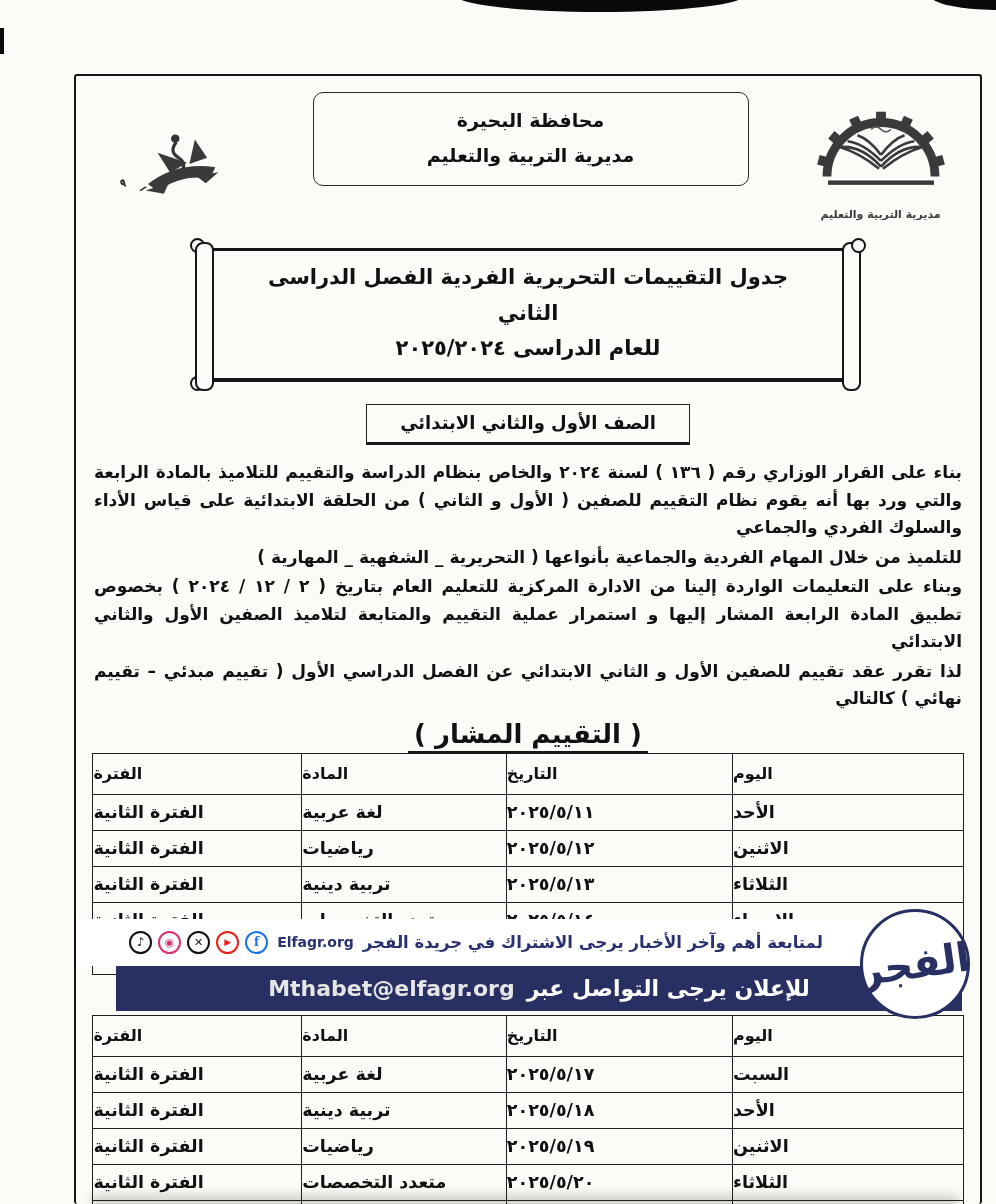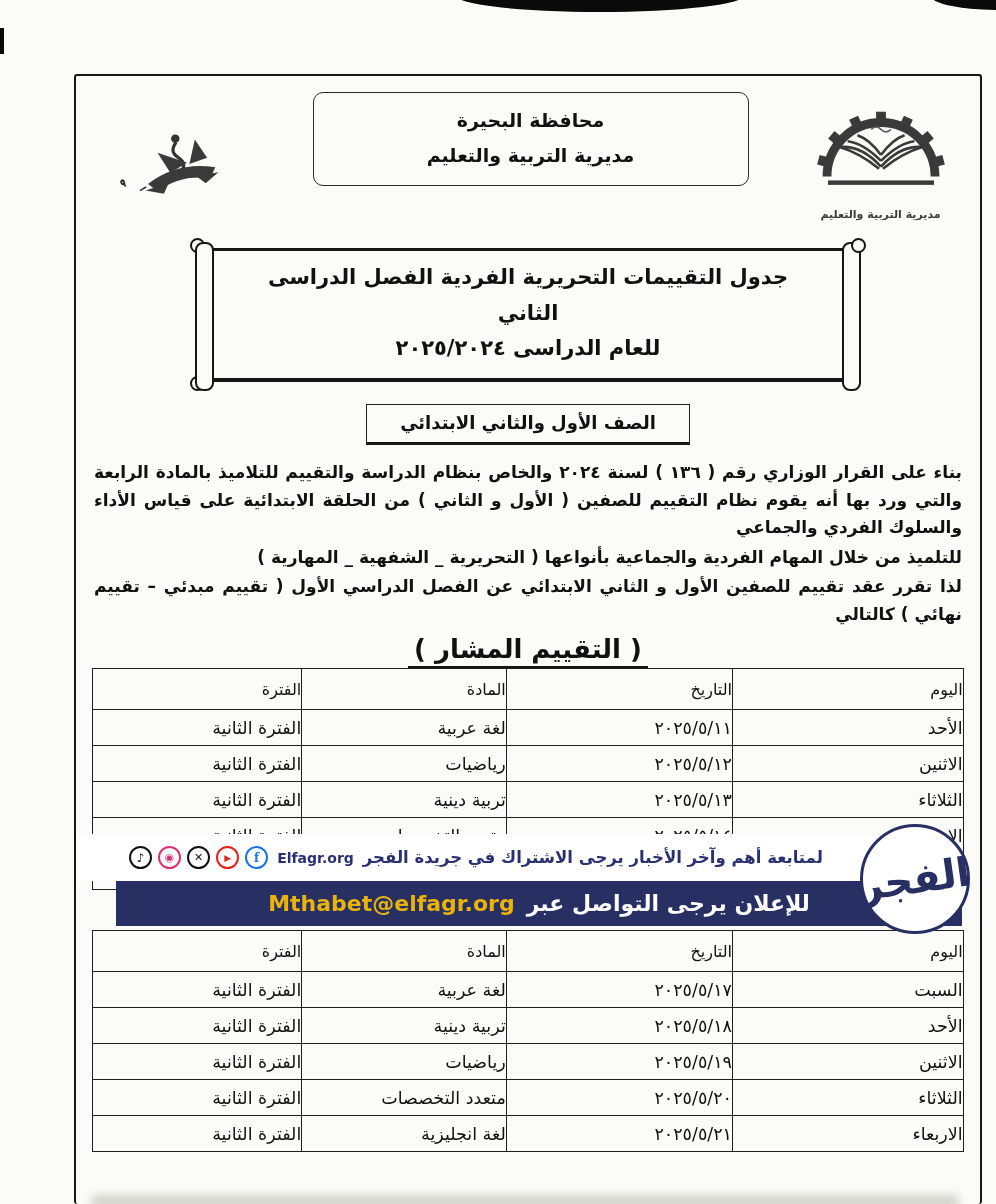--- a/index.html
+++ b/index.html
@@ -65,21 +65,21 @@
   .intro p{margin:0 0 2px;font-size:17px;font-weight:bold;line-height:1.62;text-align:justify;}
   .intro p.center-tail{text-align:right;}
   .section-heading{
     text-align:center;margin:6px 0 4px;font-size:26px;font-weight:bold;
   }
   .section-heading span{border-bottom:2.6px solid #161616;padding:0 6px 2px;}
 
   
   table.sched{width:99%;margin:4px auto 0;border-collapse:collapse;table-layout:fixed;}
   table.sched th,table.sched td{
-    border:1.7px solid #1e1e1e;text-align:right;font-weight:normal;
+    border:1.7px solid #1e1e1e;text-align:left;font-weight:bold;
     padding:0;overflow:hidden;white-space:nowrap;
   }
   table.sched th{height:40px;font-size:16px;}
   table.sched td{height:35px;font-size:17.5px;}
   table.sched col.c-day{width:26.5%;}
   table.sched col.c-date{width:26%;}
   table.sched col.c-subj{width:23.5%;}
   table.sched col.c-period{width:24%;}
 
   
@@ -96,21 +96,21 @@
   .sicon.tiktok{border:2px solid #111;color:#111;}
   .sicon.instagram{border:2px solid #d93175;color:#d93175;font-size:11px;}
   .sicon.x{border:2px solid #111;color:#111;font-size:11px;}
   .sicon.youtube{border:2px solid #e62117;color:#e62117;font-size:9px;}
   .sicon.facebook{border:2px solid #1773ea;color:#1773ea;font-family:"DejaVu Serif",serif;}
   .wm-band{
     position:absolute;left:28px;top:47px;width:846px;height:45px;background:#272f63;
     display:flex;align-items:center;justify-content:center;gap:12px;direction:rtl;
   }
   .wm-band .ad-ar{color:#fff;font-size:22px;font-weight:bold;}
-  .wm-band .ad-email{color:#eab308;font-size:22px;font-weight:bold;direction:ltr;}
+  .wm-band .ad-email{color:#e5e5e5;font-size:22px;font-weight:bold;direction:ltr;}
   .wm-logo{
     position:absolute;left:auto;right:-2px;top:-10px;width:104px;height:104px;background:#fff;
     border:3px solid #272f63;border-radius:50%;display:flex;align-items:center;justify-content:center;
   }
   .wm-logo span{font-size:40px;font-weight:bold;color:#272f63;transform:rotate(-8deg);}
 
   .t2{margin-top:-12px;position:relative;z-index:2;}
 
   svg text{font-family:"DejaVu Sans", sans-serif;}
 </style>
@@ -192,20 +192,21 @@
     </div>
   </div>
 
   <div class="subtitle-wrap">
     <div class="subtitle">الصف الأول والثاني الابتدائي</div>
   </div>
 
   <div class="intro">
     <p>بناء على القرار الوزاري رقم ( ١٣٦ ) لسنة ٢٠٢٤ والخاص بنظام الدراسة والتقييم للتلاميذ بالمادة الرابعة والتي ورد بها أنه يقوم نظام التقييم للصفين ( الأول و الثاني ) من الحلقة الابتدائية على قياس الأداء والسلوك الفردي والجماعي</p>
     <p class="center-tail">للتلميذ من خلال المهام الفردية والجماعية بأنواعها ( التحريرية _ الشفهية _ المهارية )</p>
+    <p>وبناء على التعليمات الواردة إلينا من الادارة المركزية للتعليم العام بتاريخ ( ٢ / ١٢ / ٢٠٢٤ ) بخصوص تطبيق المادة الرابعة المشار إليها و استمرار عملية التقييم والمتابعة لتلاميذ الصفين الأول والثاني الابتدائي</p>
     <p>لذا تقرر عقد تقييم للصفين الأول و الثاني الابتدائي عن الفصل الدراسي الأول ( تقييم مبدئي – تقييم نهائي ) كالتالي</p>
   </div>
 
   <div class="section-heading">
     <span>( التقييم المشار )</span>
   </div>
 
   <table class="sched" id="table1">
     <colgroup>
         <col class="c-day">

